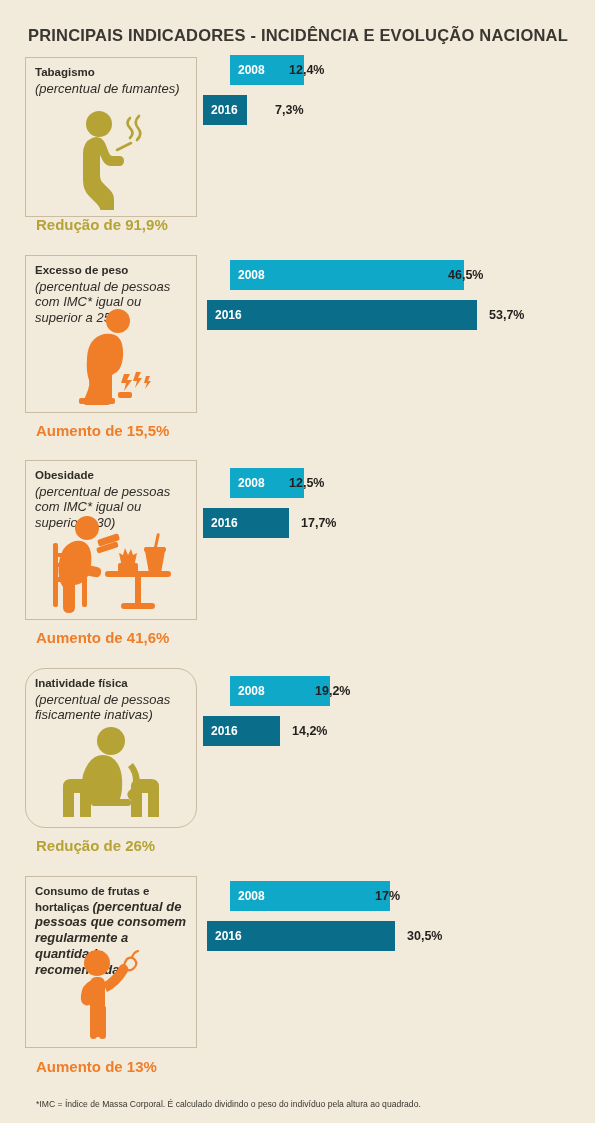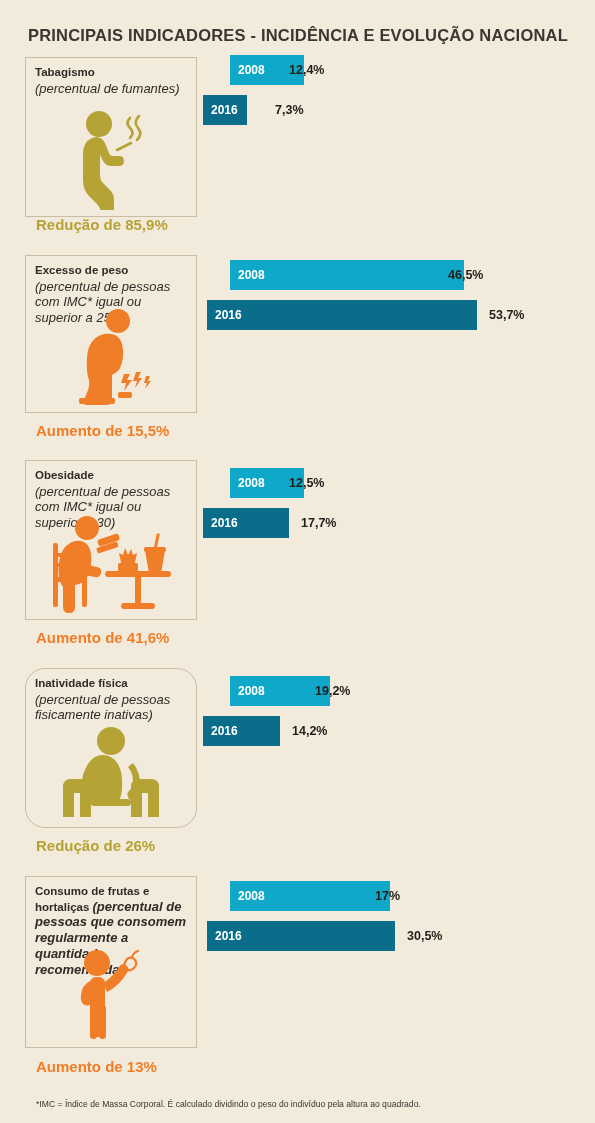--- a/index.html
+++ b/index.html
@@ -92,21 +92,21 @@
             <path d="M22 36 q-9 4 -9 16 l0 26 q0 10 6 16 l8 8 q4 4 4 10 l0 -0 l-5 0 q-6 0 -6 5 q0 5 6 5 l13 0 q5 0 5 -6 l0 -18 q0 -6 -4 -10 l-7 -7 q-3 -3 -3 -8 l0 -20 l3 6 q3 5 8 5 l8 0 q5 0 5 -5 q0 -5 -5 -5 l-6 0 q-3 0 -4 -3 l-4 -10 q-3 -6 -9 -6 z"></path>
           </g>
           <g fill="none" stroke="#B5A335" stroke-width="2.6" stroke-linecap="round">
             <path d="M47 48 l14 -7"></path>
             <path d="M60 36 q5 -5 0 -10 q-5 -5 0 -10"></path>
             <path d="M67 38 q6 -6 1 -12 q-5 -6 1 -12"></path>
           </g>
         </svg>
       </div>
     </div>
-    <div class="summary" style="top:169px;color:#B5A335;">Redução de 85,9%</div>
+    <div class="summary" style="top:169px;color:#B5A335;">Redução de 91,9%</div>
 
     <div class="bars" style="top:8px;">
       <div class="barrow">
         <div class="bar y2008" style="left:0;width:74px;">
           <span>2008</span>
         </div>
         <div class="pct" style="left:86px;">12,4%</div>
       </div>
       <div class="barrow" style="margin-top:10px;">
         <div class="bar y2016" style="left:0;width:44px;">

